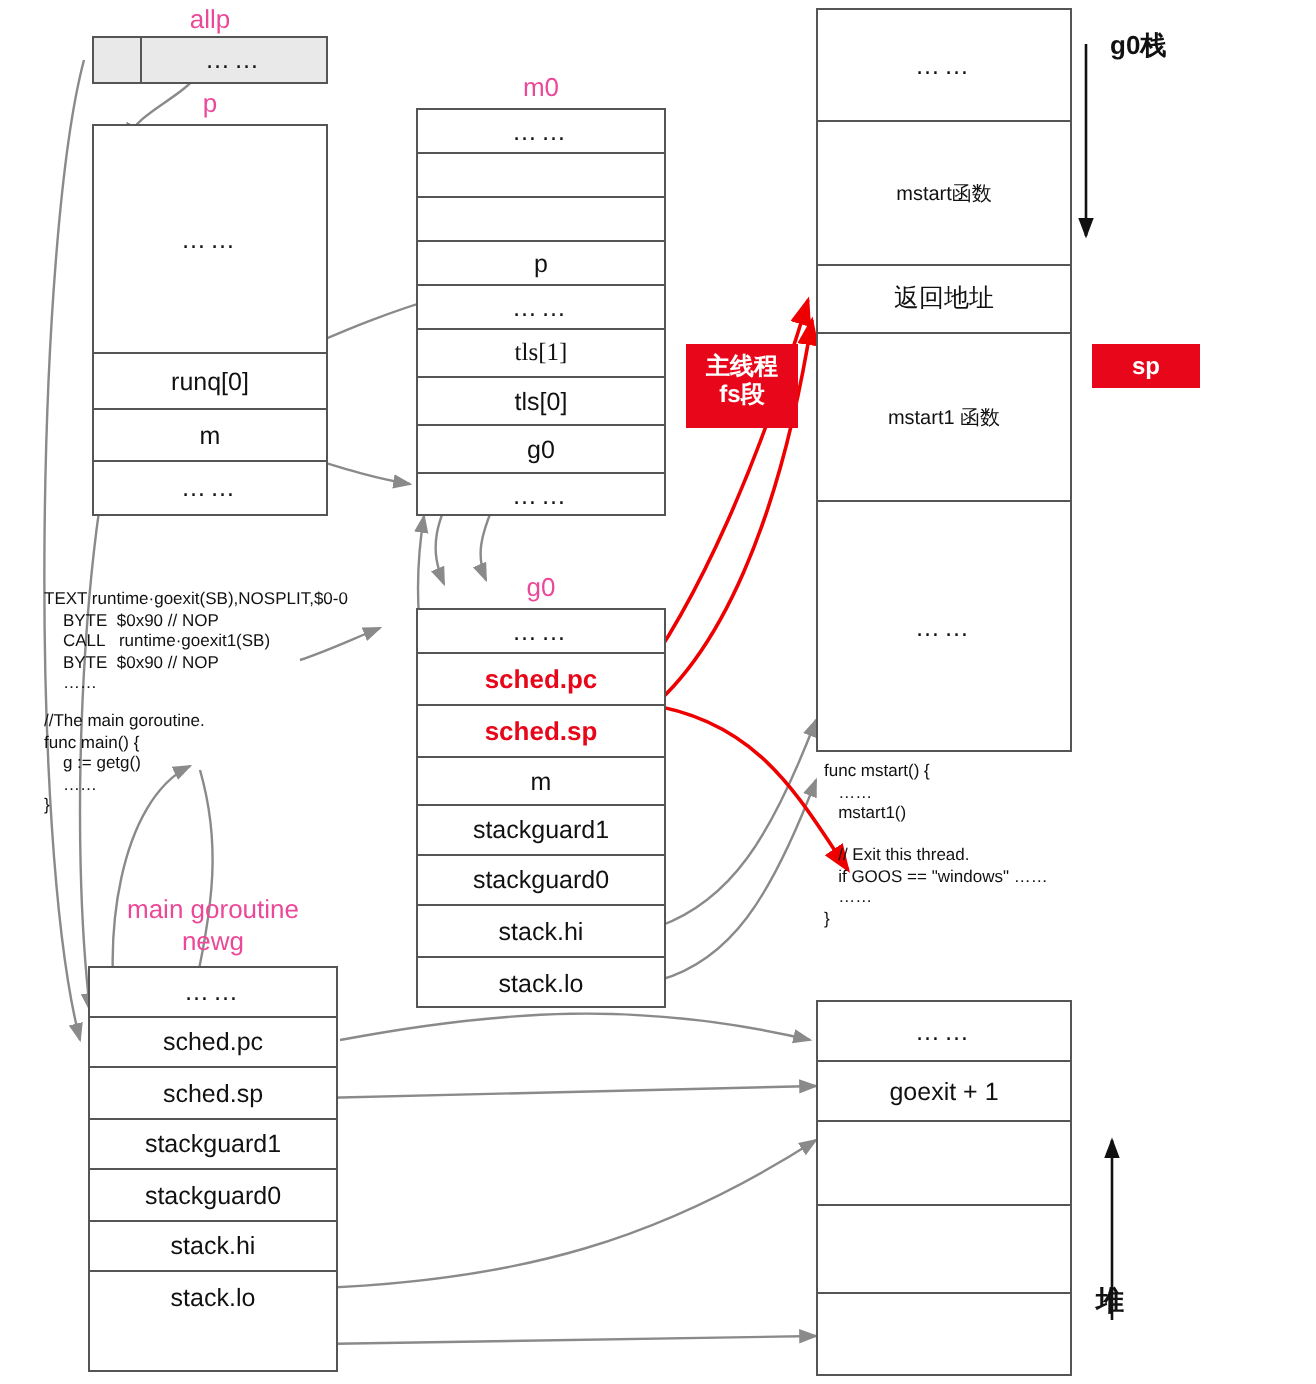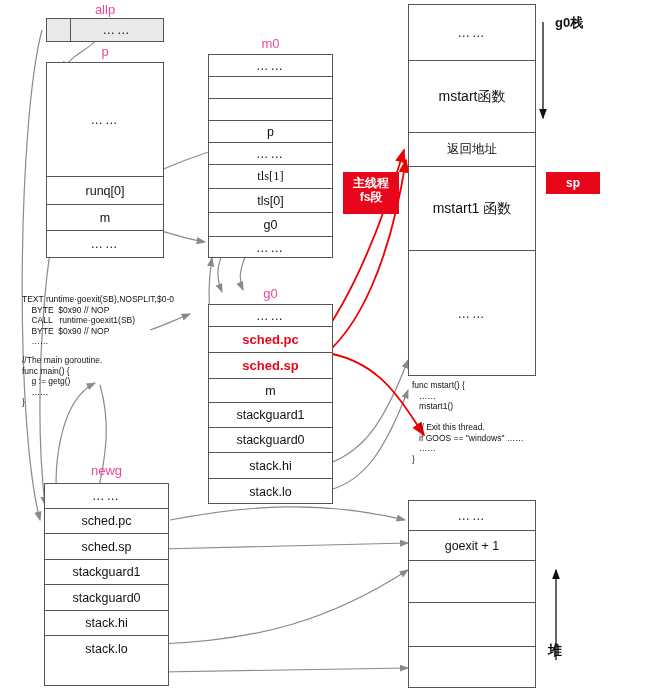--- a/index.html
+++ b/index.html
@@ -3,21 +3,21 @@
 <meta charset="utf-8">
 <style>
   html,body{margin:0;padding:0;}
   body{width:658px;height:692px;background:#ffffff;font-family:"Liberation Sans",sans-serif;color:#000;position:relative;overflow:hidden;}
   #stage{position:absolute;left:0;top:0;width:658px;height:692px;}
   svg#wires{position:absolute;left:0;top:0;width:658px;height:692px;pointer-events:none;}
   .box{position:absolute;border:1px solid #555;background:#fff;box-sizing:border-box;}
   .cell{border-bottom:1px solid #555;box-sizing:border-box;display:flex;align-items:center;justify-content:center;font-size:12.5px;color:#111;white-space:nowrap;}
   .cell:last-child{border-bottom:none;}
   .cell.red{color:#e8071a;font-weight:bold;font-size:13px;}
-  .cell.tall{font-size:14px;}
+  .cell.tall{font-size:10px;}
   .hdr{position:absolute;font-size:13px;color:#ec4899;text-align:center;}
   .gray{background:#e9e9e9;}
   .code{position:absolute;font-size:8.5px;line-height:10.5px;color:#111;white-space:pre;font-family:"Liberation Sans",sans-serif;}
   .redtag{position:absolute;background:#e8071a;color:#fff;font-size:12px;font-weight:bold;text-align:center;line-height:14px;padding:4px 6px;box-sizing:border-box;}
   .label{position:absolute;font-size:13px;color:#111;}
   .label.bold{font-weight:bold;}
   .dots{letter-spacing:2px;}
 </style>
 </head>
 <body>
@@ -118,20 +118,21 @@
     <div class="cell dots" style="height:22px;">……</div>
     <div class="cell red" style="height:26px;">sched.pc</div>
     <div class="cell red" style="height:26px;">sched.sp</div>
     <div class="cell" style="height:24px;">m</div>
     <div class="cell" style="height:25px;">stackguard1</div>
     <div class="cell" style="height:25px;">stackguard0</div>
     <div class="cell" style="height:26px;">stack.hi</div>
     <div class="cell" style="height:26px;">stack.lo</div>
   </div>
 
+  <div class="hdr" style="left:44px;top:447px;width:125px;">main goroutine</div>
   <div class="hdr" style="left:44px;top:463px;width:125px;">newg</div>
   <div class="box" style="left:44px;top:483px;width:125px;height:203px;">
     <div class="cell dots" style="height:25px;">……</div>
     <div class="cell" style="height:25px;">sched.pc</div>
     <div class="cell" style="height:26px;">sched.sp</div>
     <div class="cell" style="height:25px;">stackguard1</div>
     <div class="cell" style="height:26px;">stackguard0</div>
     <div class="cell" style="height:25px;">stack.hi</div>
     <div class="cell" style="height:26px;">stack.lo</div>
   </div>

